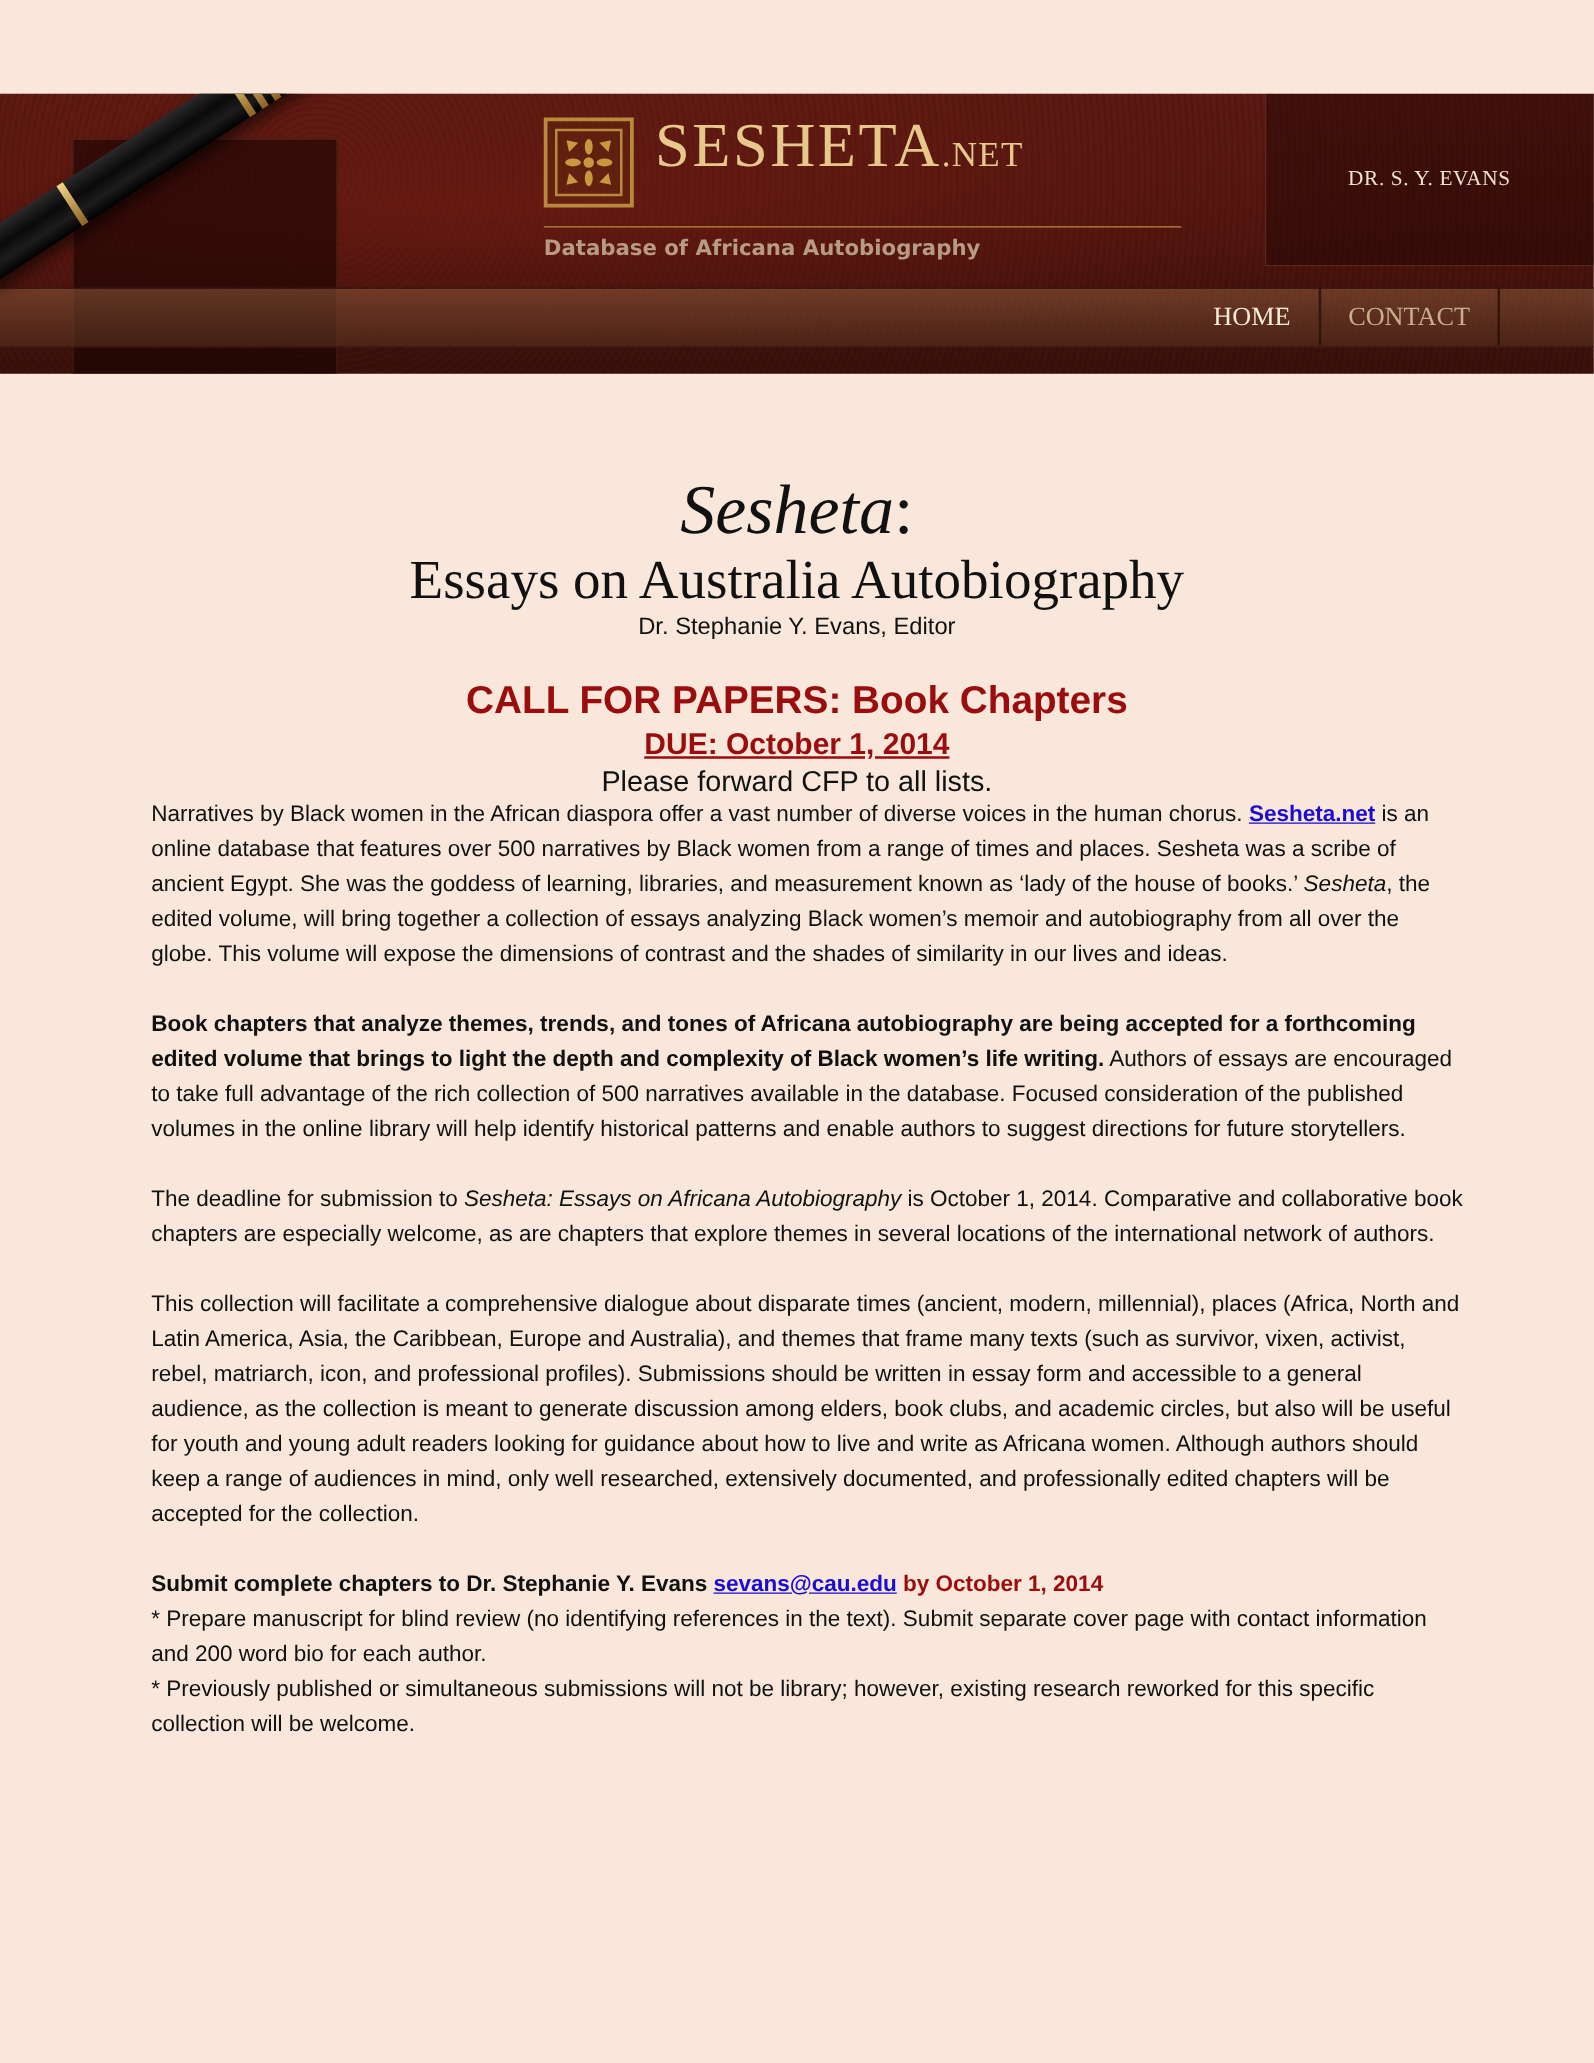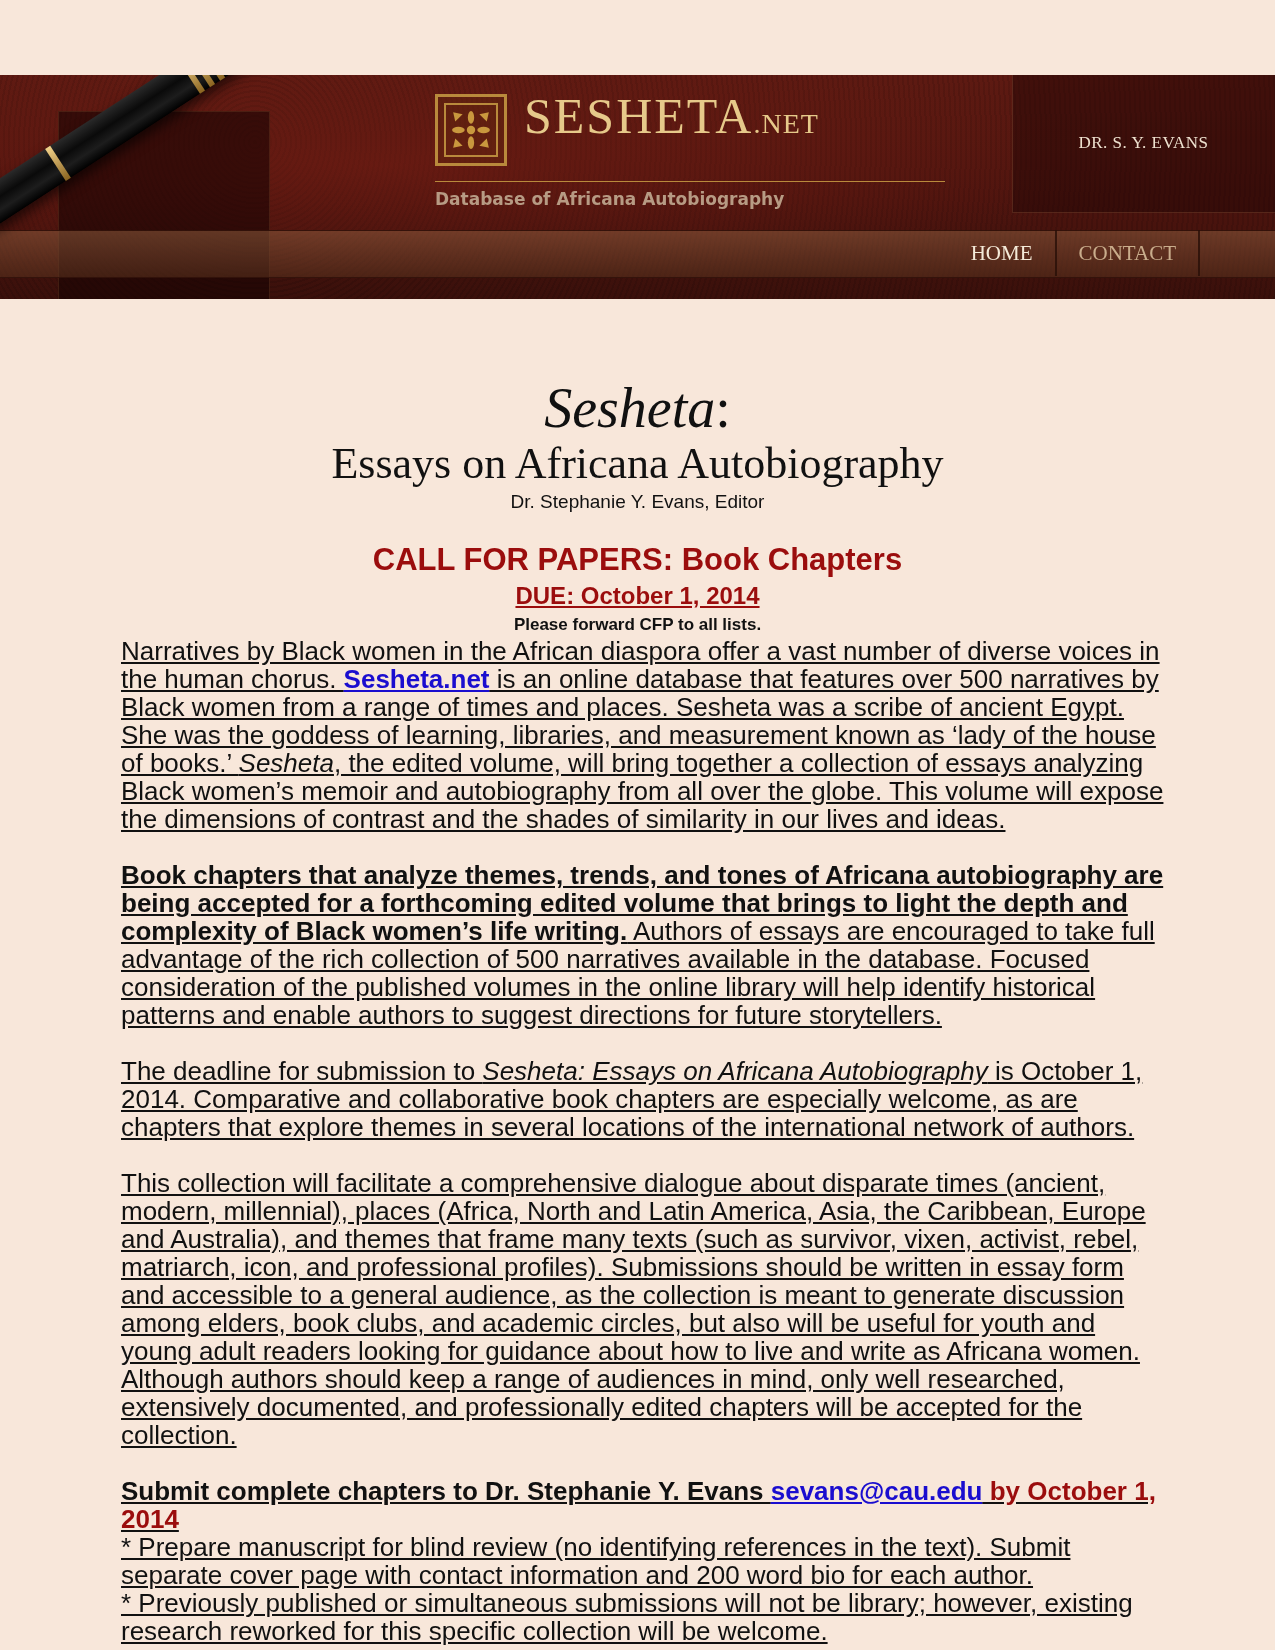--- a/index.html
+++ b/index.html
@@ -52,23 +52,23 @@
 
   
   .doc { position:absolute; left:0; top:330px; width:1275px;margin-top:48px; }
   .center { text-align:center; }
   .t-sesheta { font-family:"Liberation Serif", serif; font-size:56px; line-height:60px; }
   .t-sesheta i { font-style:italic; }
   .t-essays { font-family:"Liberation Serif", serif; font-size:44px; line-height:52px; margin-top:0; }
   .t-editor { font-family:"Liberation Sans", sans-serif; font-size:19px; line-height:24px; margin-top:0;text-align:center; }
   .t-cfp { color:#9b0d0d; font-weight:bold; font-size:31px; line-height:40px; margin-top:26px; }
   .t-due { color:#9b0d0d; font-weight:bold; font-size:24px; line-height:32px;text-decoration:underline; }
-  .t-fwd { font-weight:bold; font-size:17px; line-height:26px; }
+  .t-fwd { font-weight:normal; font-size:23px; line-height:26px; }
 
-  .body-text { position:absolute; left:121px; width:1050px; font-size:26px; line-height:28px;text-decoration:underline; }
+  .body-text { position:absolute; left:121px; width:1050px; font-size:18px; line-height:28px; }
   .body-text p { margin:0 0 28px 0; }
   .body-text a { color:#1a0dcf; text-decoration:underline; font-weight:bold; }
   .red { color:#9b0d0d; font-weight:bold; }
 </style>
 </head>
 <body>
 
 <div class="banner">
   <div class="dark-box"></div>
   <div class="nav-strip"></div>
@@ -106,21 +106,21 @@
   <div class="author-tag">DR. S. Y. EVANS</div>
 
   <nav class="nav">
     <a href="#" class="home">HOME</a>
     <a href="#" class="contact">CONTACT</a>
   </nav>
 </div>
 
 <div class="doc">
   <div class="center t-sesheta"><i>Sesheta</i><span>:</span></div>
-  <div class="center t-essays">Essays on Africana Autobiography</div>
+  <div class="center t-essays">Essays on Australia Autobiography</div>
   <div class="center t-editor">Dr. Stephanie Y. Evans, Editor</div>
   <div class="center t-cfp">CALL FOR PAPERS: Book Chapters</div>
   <div class="center t-due">DUE: October 1, 2014</div>
   <div class="center t-fwd">Please forward CFP to all lists.</div>
 </div>
 
 <div class="body-text" style="top:637px;">
   <p><span>Narratives by Black women in the African diaspora offer a vast number of diverse voices in the human chorus. </span><a href="#">Sesheta.net</a><span> is an online database that features over 500 narratives by Black women from a range of times and places. Sesheta was a scribe of ancient Egypt. She was the goddess of learning, libraries, and measurement known as ‘lady of the house of books.’ </span><i>Sesheta</i><span>, the edited volume, will bring together a collection of essays analyzing Black women’s memoir and autobiography from all over the globe. This volume will expose the dimensions of contrast and the shades of similarity in our lives and ideas.</span></p>
 
   <p><b>Book chapters that analyze themes, trends, and tones of Africana autobiography are being accepted for a forthcoming edited volume that brings to light the depth and complexity of Black women’s life writing.</b><span> Authors of essays are encouraged to take full advantage of the rich collection of 500 narratives available in the database. Focused consideration of the published volumes in the online library will help identify historical patterns and enable authors to suggest directions for future storytellers.</span></p>

